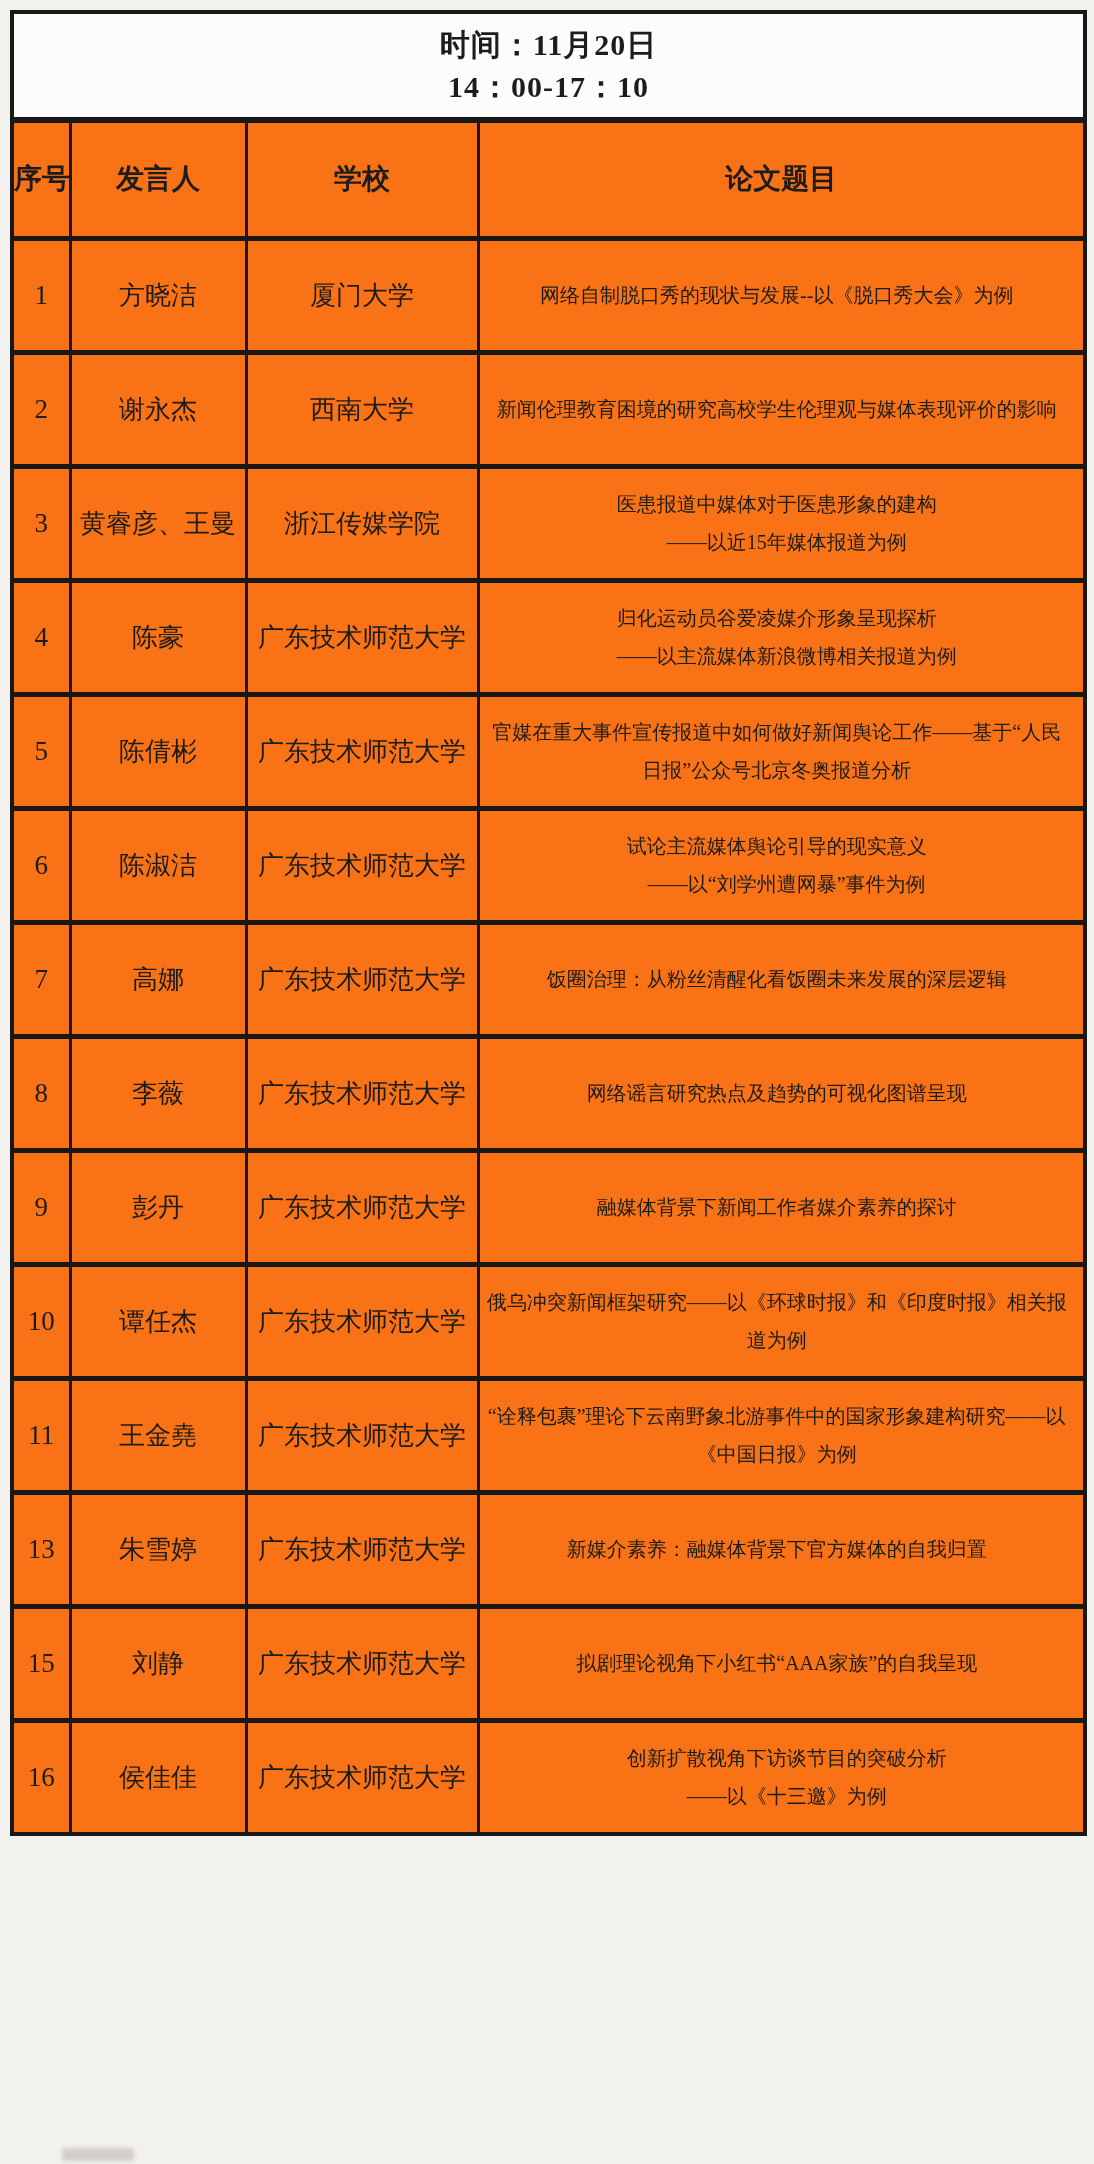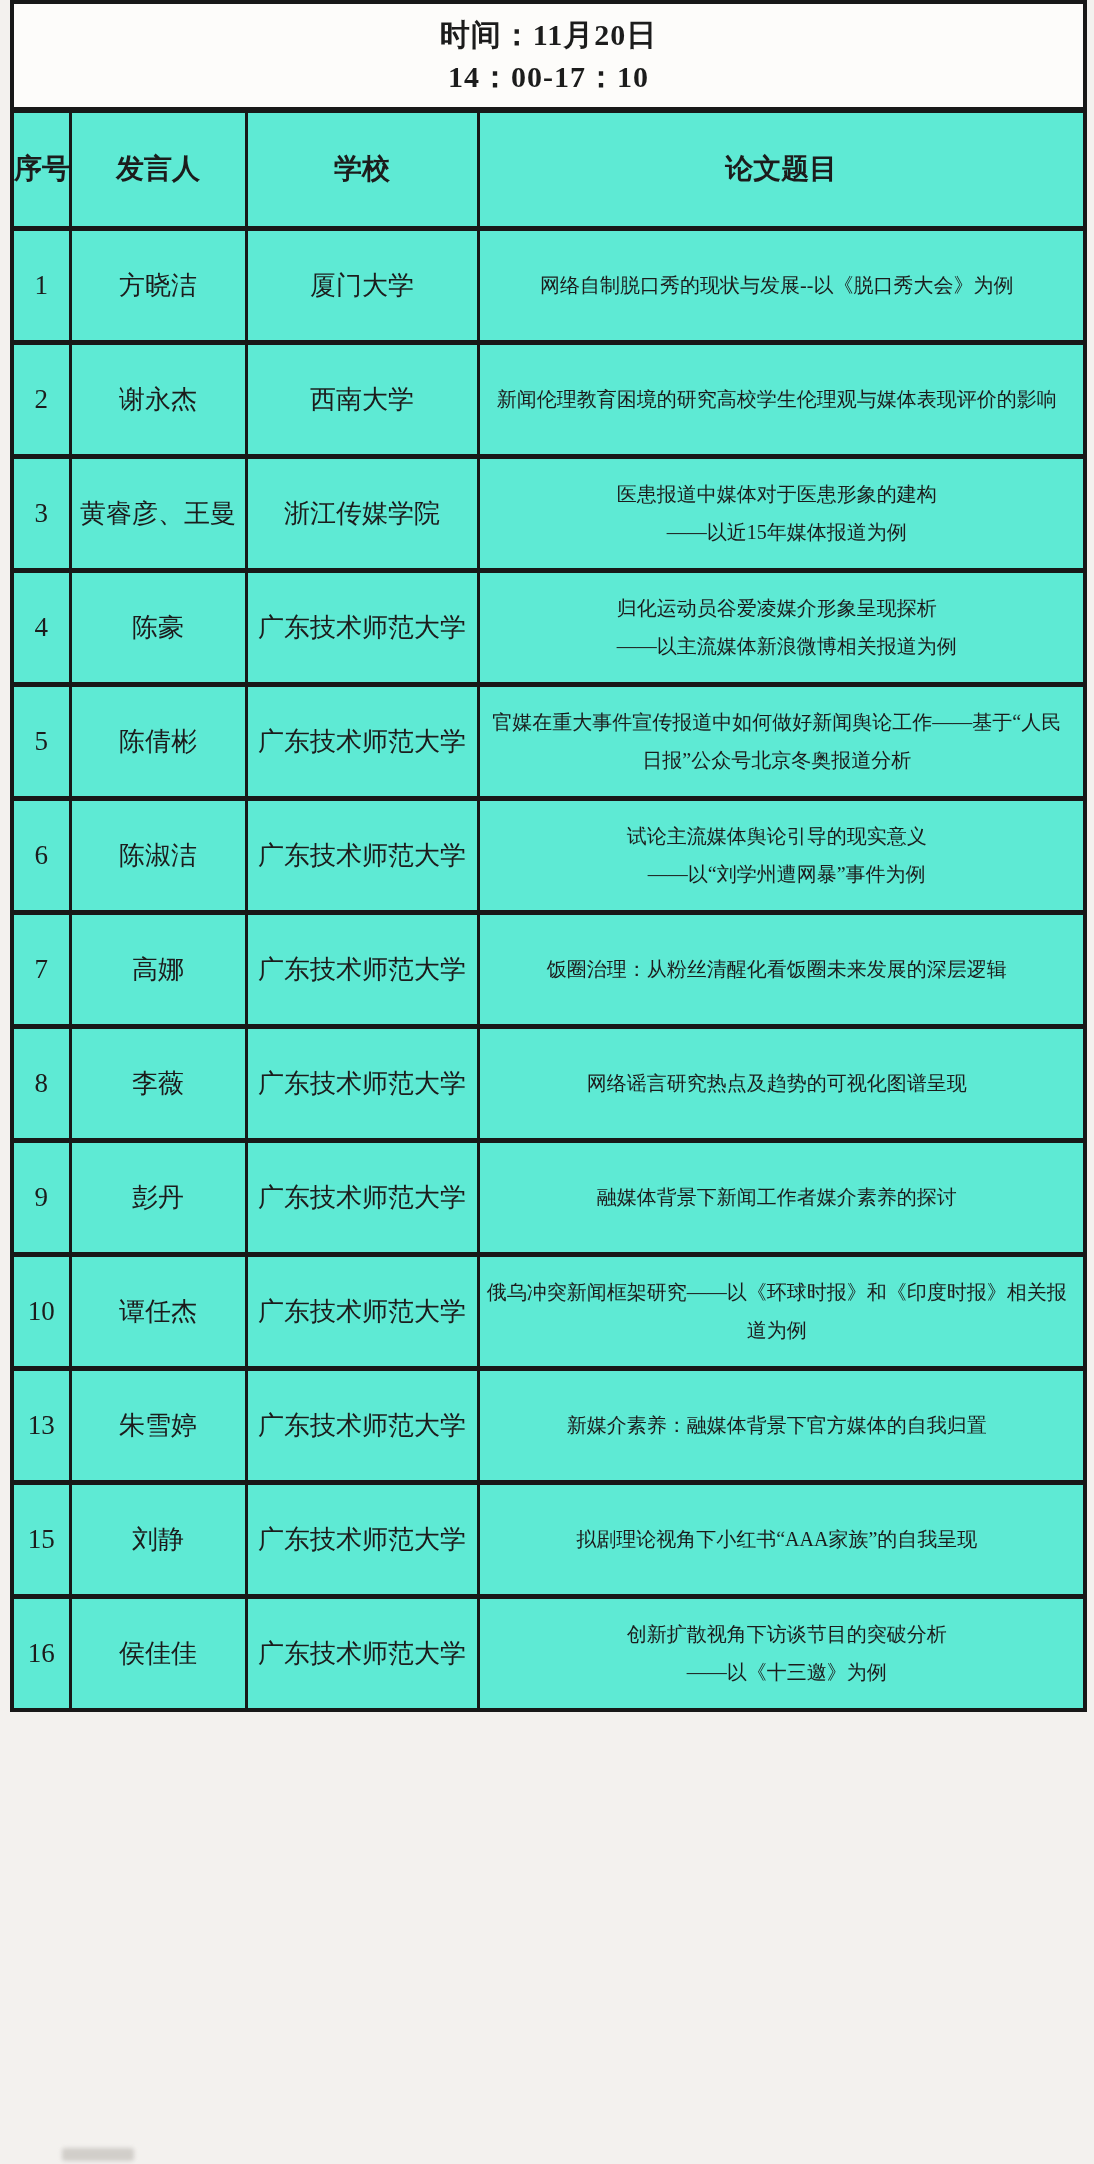--- a/index.html
+++ b/index.html
@@ -11,21 +11,21 @@
     height: 2164px;
     background: #f3f1ee;
     font-family: "Liberation Serif", "DejaVu Serif", serif;
     color: #1c1c1c;
     position: relative;
     overflow: hidden;
   }
   .sheet {
     position: absolute;
     left: 10px;
-    top: 0;
+    top: 10px;
     width: 920px;
   }
   .time-box {
     box-sizing: border-box;
     width: 1077px;
     height: 113px;
     border: 4px solid #181818;
     border-bottom: 6px solid #181818;
     background: #fdfcfa;
     display: flex;
@@ -34,21 +34,21 @@
     align-items: center;
     font-weight: bold;
     font-size: 30px;
     line-height: 42px;
     letter-spacing: 1px;
   }
   table.schedule {
     width: 1077px;
     table-layout: fixed;
     border-collapse: collapse;
-    background: #5eead4;
+    background: #f97316;
     border: 4px solid #181818;
     border-top: none;
   }
   col.c1 { width: 58px; }
   col.c2 { width: 176px; }
   col.c3 { width: 232px; }
   col.c4 { width: auto; }
   thead tr { height: 115px; }
   tbody tr {
     height: 114px;
@@ -188,20 +188,26 @@
     <td class="c-title">融媒体背景下新闻工作者媒介素养的探讨</td>
   </tr>
 
   <tr>
     <td class="c-no">10</td>
     <td class="c-speaker">谭任杰</td>
     <td class="c-school">广东技术师范大学</td>
     <td class="c-title">俄乌冲突新闻框架研究——以《环球时报》和《印度时报》相关报道为例</td>
   </tr>
 
+  <tr>
+    <td class="c-no">11</td>
+    <td class="c-speaker">王金堯</td>
+    <td class="c-school">广东技术师范大学</td>
+    <td class="c-title">“诠释包裹”理论下云南野象北游事件中的国家形象建构研究——以《中国日报》为例</td>
+  </tr>
 
 
   <tr>
     <td class="c-no">13</td>
     <td class="c-speaker">朱雪婷</td>
     <td class="c-school">广东技术师范大学</td>
     <td class="c-title">新媒介素养：融媒体背景下官方媒体的自我归置</td>
   </tr>
 
 

